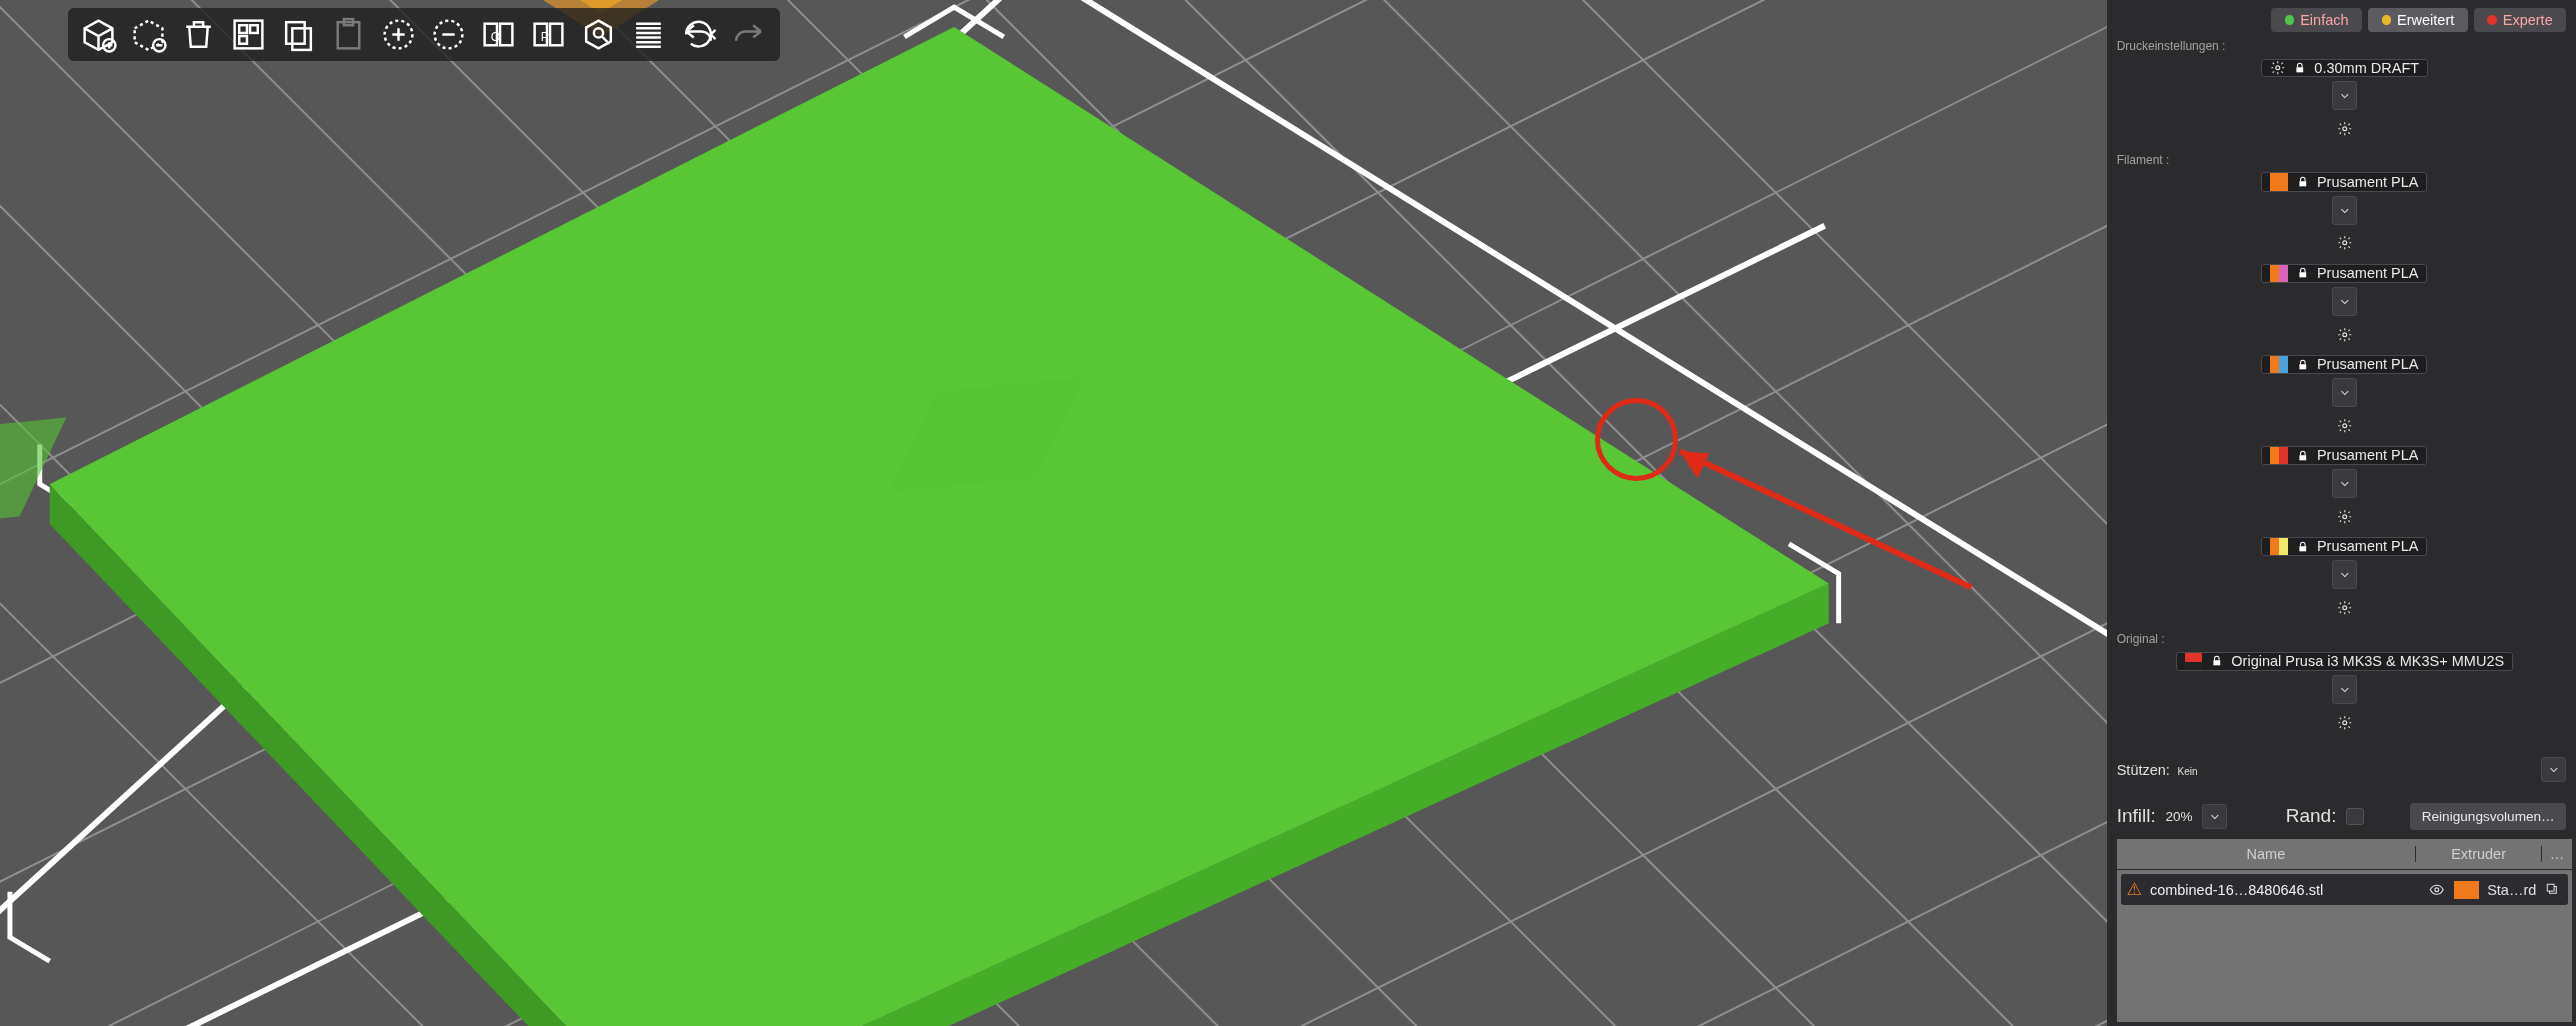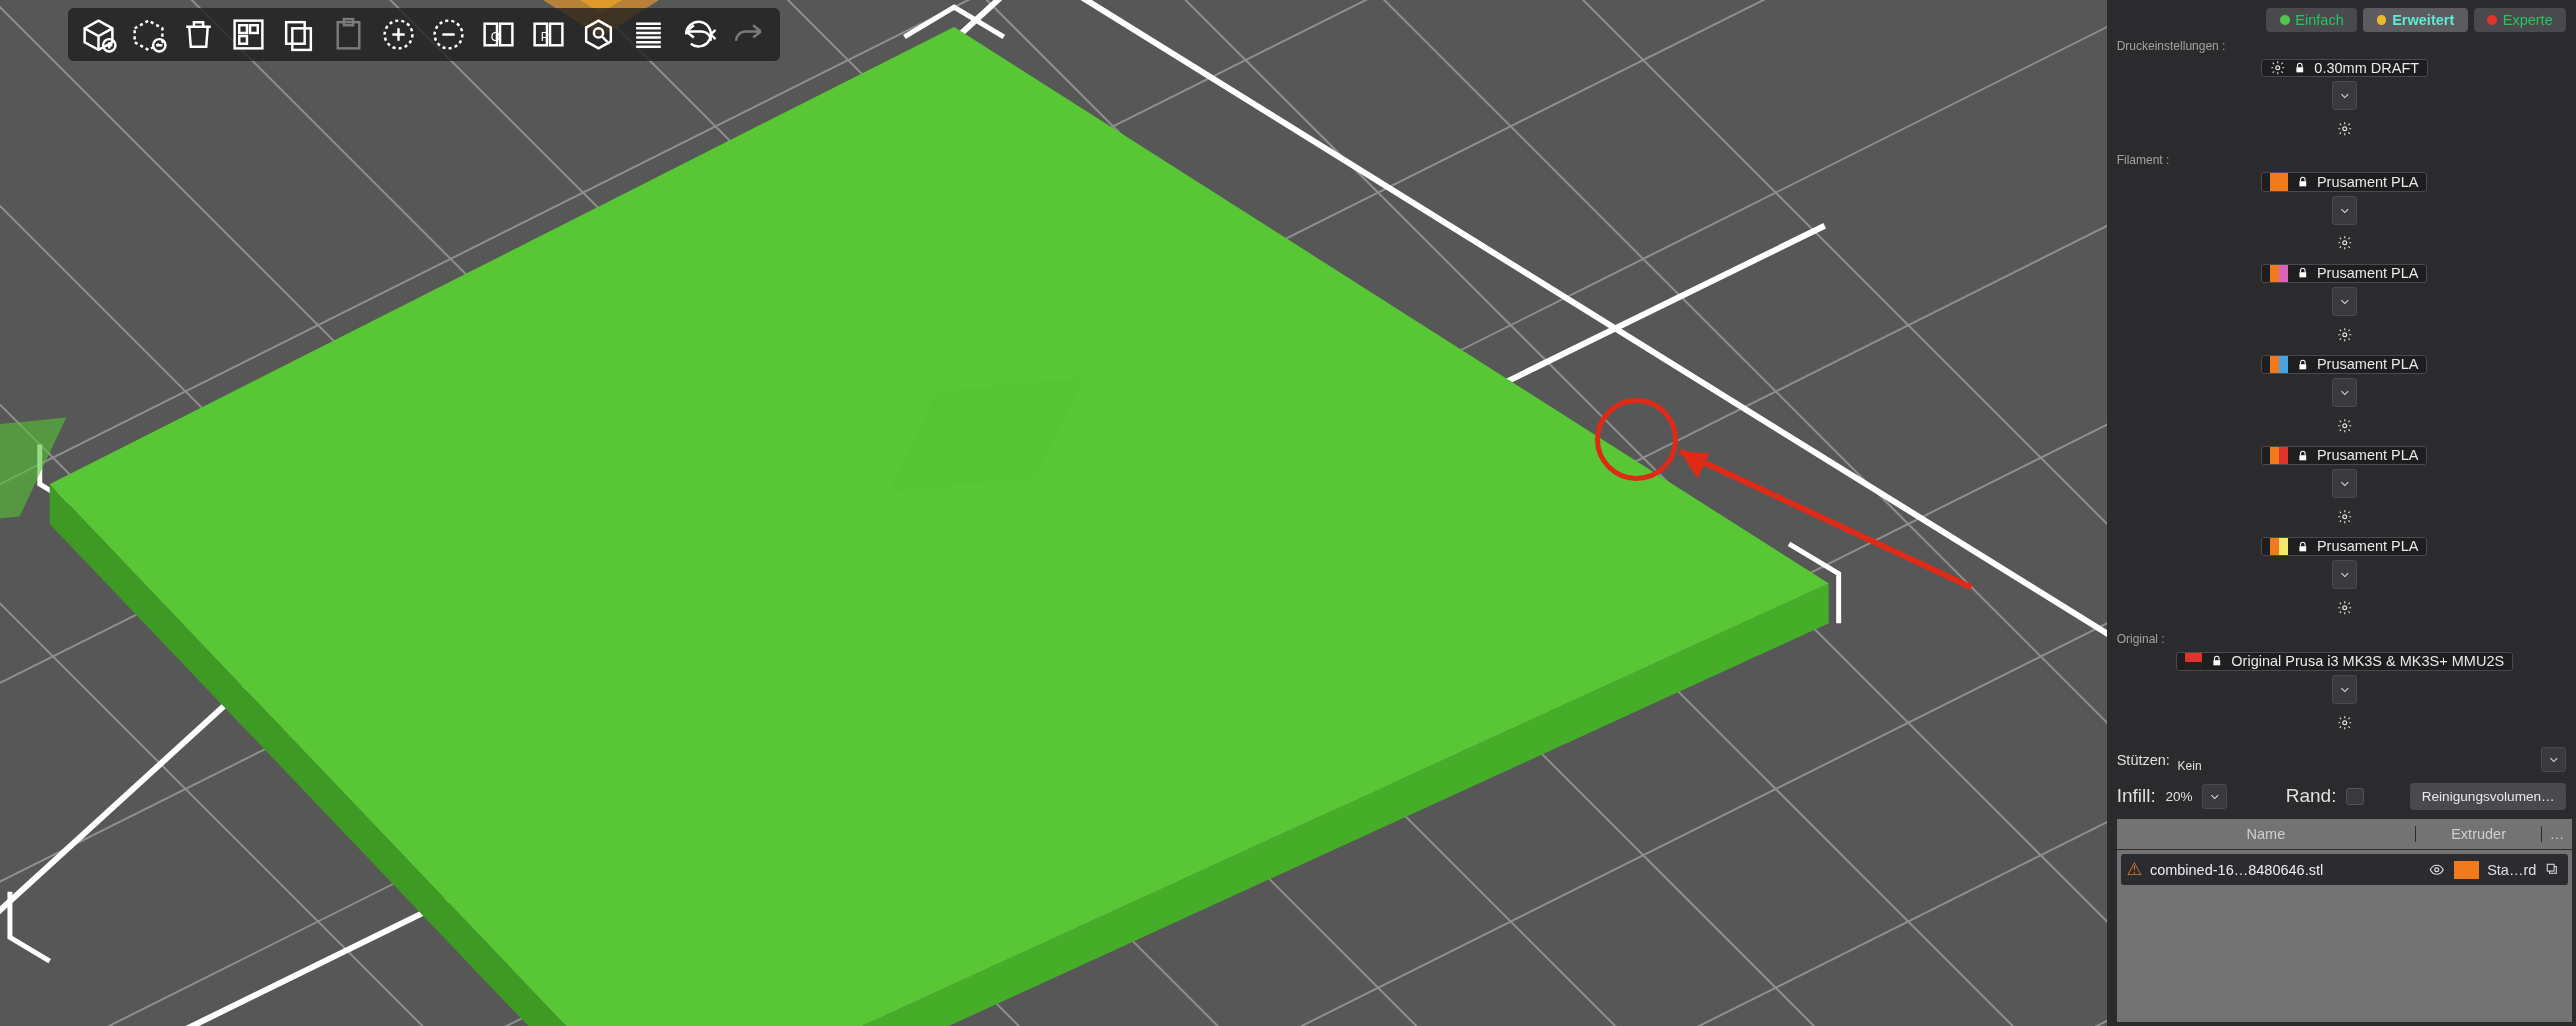--- a/index.html
+++ b/index.html
@@ -53,24 +53,24 @@
   position:absolute; right:126px; top:432px;
   width:330px; height:165px; pointer-events:none;
 }
 
 
 .sidebar { width: 469px; background: #2b2b2e; display: flex; flex-direction: column; font-size: 13.6px; }
 .mode-row { display: flex; gap: 5.8px; justify-content: flex-end; padding: 7.8px 9.7px 3.9px; }
 .mode-btn {
   display: flex; align-items: center; gap: 5.8px;
   background: #4a4a4e; border-radius: 3.9px;
-  padding: 3.9px 13.6px; font-size: 14.5px; color: #22c55e;
+  padding: 3.9px 13.6px; font-size: 14.5px; color: #fca5a5;
 }
 .mode-btn .dot{ width:9.7px; height:9.7px; border-radius:50%; }
-.mode-btn.active{ background:#5b5b60; color:#5eead4;font-weight:bold; }
+.mode-btn.active{ background:#5b5b60; color:#ffffff; }
 
 .section-label{ padding: 3.9px 9.7px 5.8px; color:#a3a3a3; font-size:12px; }
 
 .combo-row{ display:flex; align-items:center; gap:3.9px; padding:0 3.9px 5.8px 9.7px;flex-direction:column; }
 .combo{
   flex:1; display:flex; align-items:center; gap:7.8px;
   background:#1e1e20; border:1px solid #4a4a4e; border-radius:2.9px;
   height:31px; padding:0 7.8px; color:#e8e8e8; font-size:14.5px;
 }
 .combo .swatch{ width:17.5px; height:17.5px; }
@@ -81,21 +81,21 @@
   width:25px; height:29px; background:#3a3a3e; border:1px solid #4a4a4e;
   border-radius:2.9px; display:flex; align-items:center; justify-content:center;
 }
 .gear-btn{
   width:21.3px; height:29px; display:flex; align-items:center; justify-content:center;
 }
 
 .inline-row{ display:flex; align-items:center; gap:5.8px; padding:3.9px 9.7px 7.8px; font-size:14.5px; }
 .inline-select{
   flex:1; height:27px; background:#2b2b2e; border:none;
-  display:flex; align-items:flex-end; padding:0 1.9px; font-size:12px;
+  display:flex; align-items:flex-start; padding:0 1.9px; font-size:10px;margin-top:20px;
 }
 .small-chev{
   width:25px; height:25px; background:#3a3a3e; border:1px solid #4a4a4e;
   border-radius:2.9px; display:flex;align-items:center;justify-content:center;
 }
 
 .infill-row{ display:flex; align-items:center; gap:9.7px; padding:1.9px 9.7px 9.7px; }
 .infill-row .lbl{ font-size:19px; }
 .infill-row .check{ width:17.5px;height:17.5px;background:#3a3a3e;border:1px solid #555;border-radius:2.9px; }
 .clean-btn{

